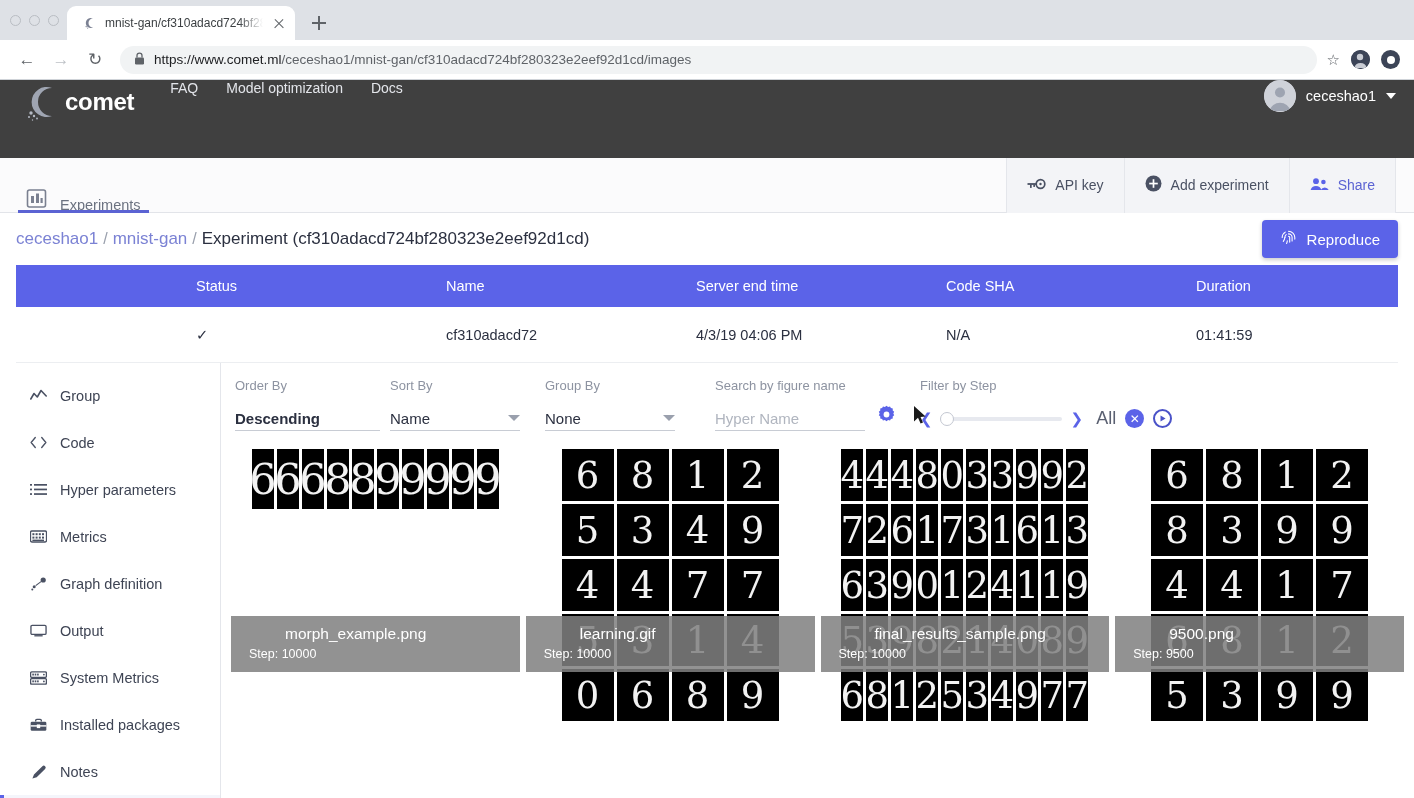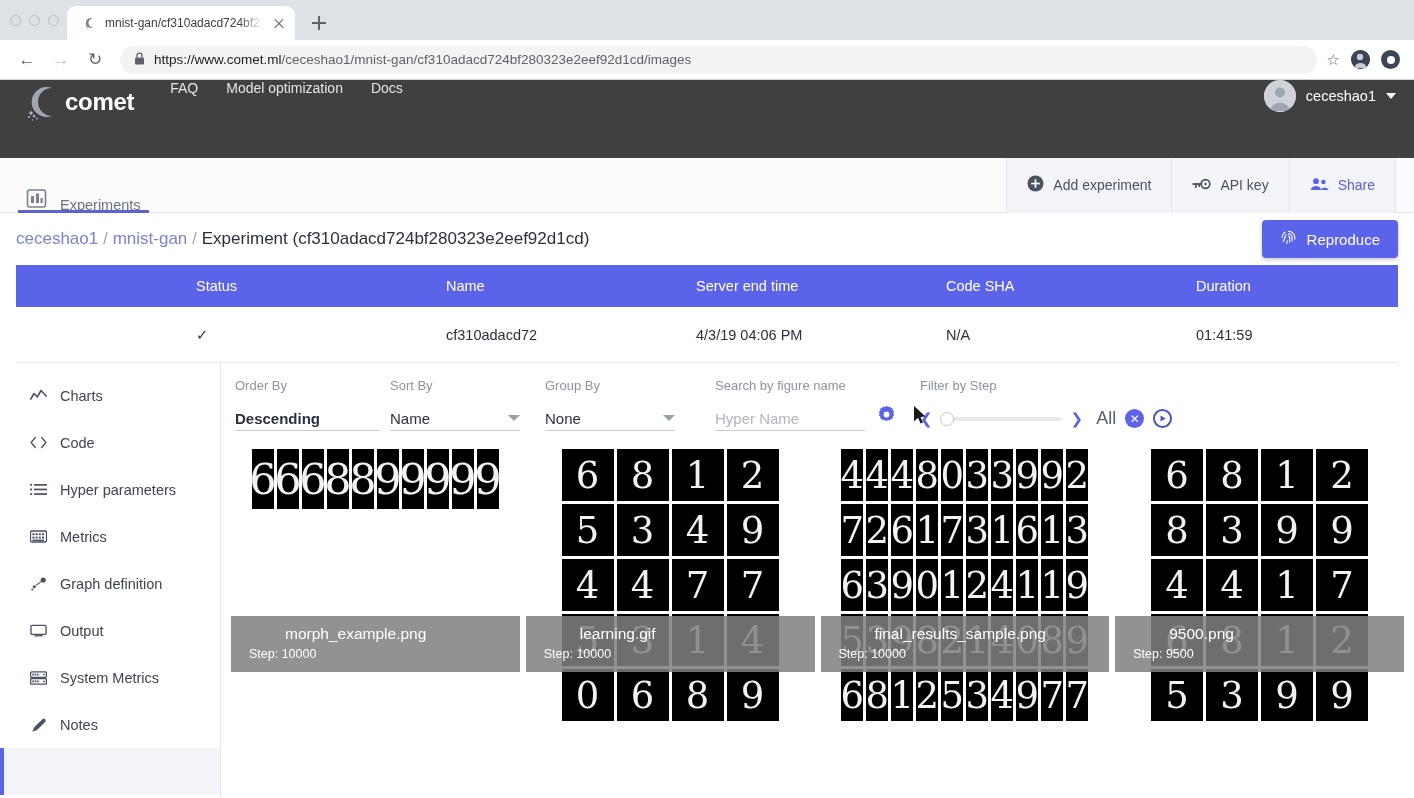--- a/index.html
+++ b/index.html
@@ -340,39 +340,39 @@
         <rect x="5" y="8" width="3" height="7" fill="#7a8090"></rect>
         <rect x="10" y="5.5" width="3" height="9.5" fill="#7a8090"></rect>
         <rect x="14.5" y="10" width="2.2" height="5" fill="#7a8090"></rect>
       </svg>
     </span>
     <span class="exp-tab-label">Experiments</span>
   </div>
   <div class="subbar-actions">
     <div class="sub-btn">
       <span>
-        <svg width="17" height="17" viewBox="0 0 17 17">
-          <circle cx="8.5" cy="8.5" r="8" fill="#4a5163"></circle>
-          <rect x="4.2" y="7.7" width="8.6" height="1.7" fill="#fff"></rect>
-          <rect x="7.65" y="4.2" width="1.7" height="8.6" fill="#fff"></rect>
-        </svg>
-      </span>
-      <span>Add experiment</span>
-    </div>
-    <div class="sub-btn">
-      <span>
         <svg width="19" height="14" viewBox="0 0 19 14">
           <circle cx="13.5" cy="7" r="4.3" fill="none" stroke="#4a5163" stroke-width="1.7"></circle>
           <circle cx="13.5" cy="7" r="1.2" fill="#4a5163"></circle>
           <rect x="0.5" y="6.1" width="9" height="1.8" fill="#4a5163"></rect>
           <rect x="3" y="7.5" width="1.7" height="3.4" fill="#4a5163"></rect>
           <rect x="6.3" y="7.5" width="1.7" height="2.4" fill="#4a5163"></rect>
         </svg>
       </span>
       <span>API key</span>
+    </div>
+    <div class="sub-btn">
+      <span>
+        <svg width="17" height="17" viewBox="0 0 17 17">
+          <circle cx="8.5" cy="8.5" r="8" fill="#4a5163"></circle>
+          <rect x="4.2" y="7.7" width="8.6" height="1.7" fill="#fff"></rect>
+          <rect x="7.65" y="4.2" width="1.7" height="8.6" fill="#fff"></rect>
+        </svg>
+      </span>
+      <span>Add experiment</span>
     </div>
     <div class="sub-btn share">
       <span>
         <svg width="19" height="14" viewBox="0 0 19 14">
           <circle cx="6" cy="4.2" r="2.9" fill="#5b63e8"></circle>
           <circle cx="13.4" cy="5" r="2.3" fill="#5b63e8"></circle>
           <path d="M0.6 13 a5.6 5.6 0 0 1 10.8 0 Z" fill="#5b63e8"></path>
           <path d="M10.8 13 a4.3 4.3 0 0 1 7.9 0 Z" fill="#5b63e8"></path>
         </svg>
       </span>
@@ -425,21 +425,21 @@
 </div>
 
 <div class="content">
   <div class="sidebar" id="sidebar">
       <div class="side-item">
         <span class="side-ico">
           <svg width="17" height="14" viewBox="0 0 17 14">
             <polyline points="0.8,10 4,4.5 7.3,8 11,1.5 16.2,7" fill="none" stroke="#4a5163" stroke-width="1.6" stroke-linecap="round" stroke-linejoin="round"></polyline>
           </svg>
         </span>
-        <span class="side-label">Charts</span>
+        <span class="side-label">Group</span>
       </div>
       <div class="side-item">
         <span class="side-ico">
           <svg width="18" height="13" viewBox="0 0 18 13">
             <path d="M5.6 1.2 L1.2 6.5 5.6 11.8 M12.4 1.2 L16.8 6.5 12.4 11.8" fill="none" stroke="#4a5163" stroke-width="1.4" stroke-linecap="round" stroke-linejoin="round"></path>
           </svg>
         </span>
         <span class="side-label">Code</span>
       </div>
       <div class="side-item">
@@ -507,20 +507,31 @@
               <rect x="7.1" y="2.6" width="1.6" height="1.9"></rect>
               <rect x="2.3" y="9.4" width="1.6" height="1.9"></rect>
               <rect x="4.7" y="9.4" width="1.6" height="1.9"></rect>
               <rect x="7.1" y="9.4" width="1.6" height="1.9"></rect>
               <circle cx="13.9" cy="3.6" r="0.9"></circle>
               <circle cx="13.9" cy="10.4" r="0.9"></circle>
             </g>
           </svg>
         </span>
         <span class="side-label">System Metrics</span>
+      </div>
+      <div class="side-item">
+        <span class="side-ico">
+          <svg width="18" height="14" viewBox="0 0 18 14">
+            <path d="M6 3.4 V2.2 a1.2 1.2 0 0 1 1.2 -1.2 h3.6 a1.2 1.2 0 0 1 1.2 1.2 V3.4" fill="none" stroke="#4a5163" stroke-width="1.4"></path>
+            <rect x="0.7" y="3.6" width="16.6" height="9.6" rx="1.4" fill="#4a5163"></rect>
+            <rect x="7.2" y="6.4" width="3.6" height="3.9" fill="#fff"></rect>
+            <rect x="0.7" y="7.2" width="16.6" height="1.5" fill="#fff"></rect>
+          </svg>
+        </span>
+        <span class="side-label">Installed packages</span>
       </div>
       <div class="side-item">
         <span class="side-ico">
           <svg width="16" height="16" viewBox="0 0 16 16">
             <path d="M1.4 14.6 L3 10.6 L11.4 2.2 a1.9 1.9 0 0 1 2.7 2.7 L5.7 13.3 Z" fill="#4a5163"></path>
           </svg>
         </span>
         <span class="side-label">Notes</span>
       </div>
       <div class="side-item active"></div>

